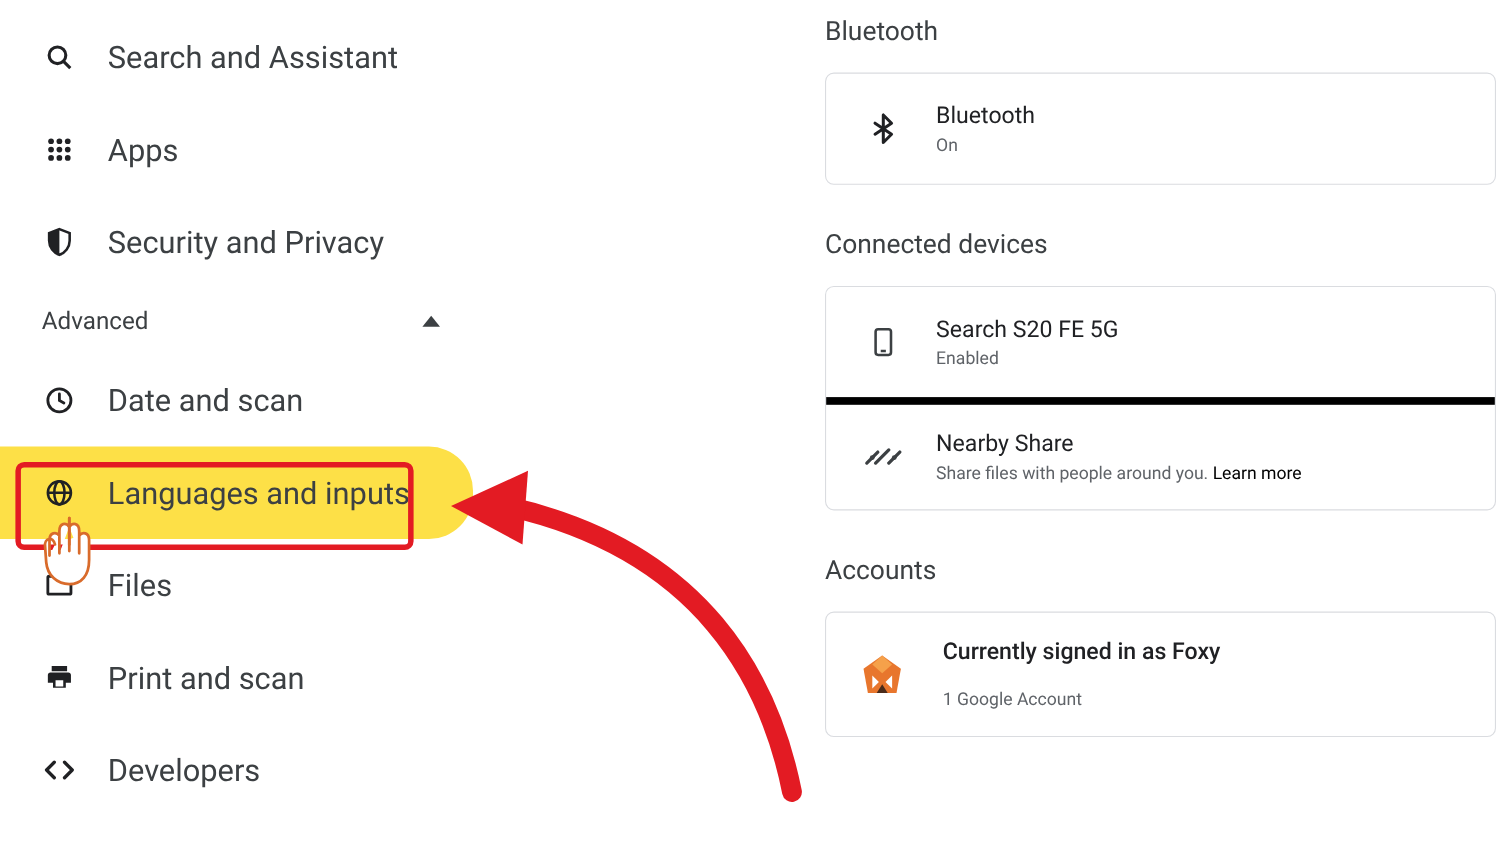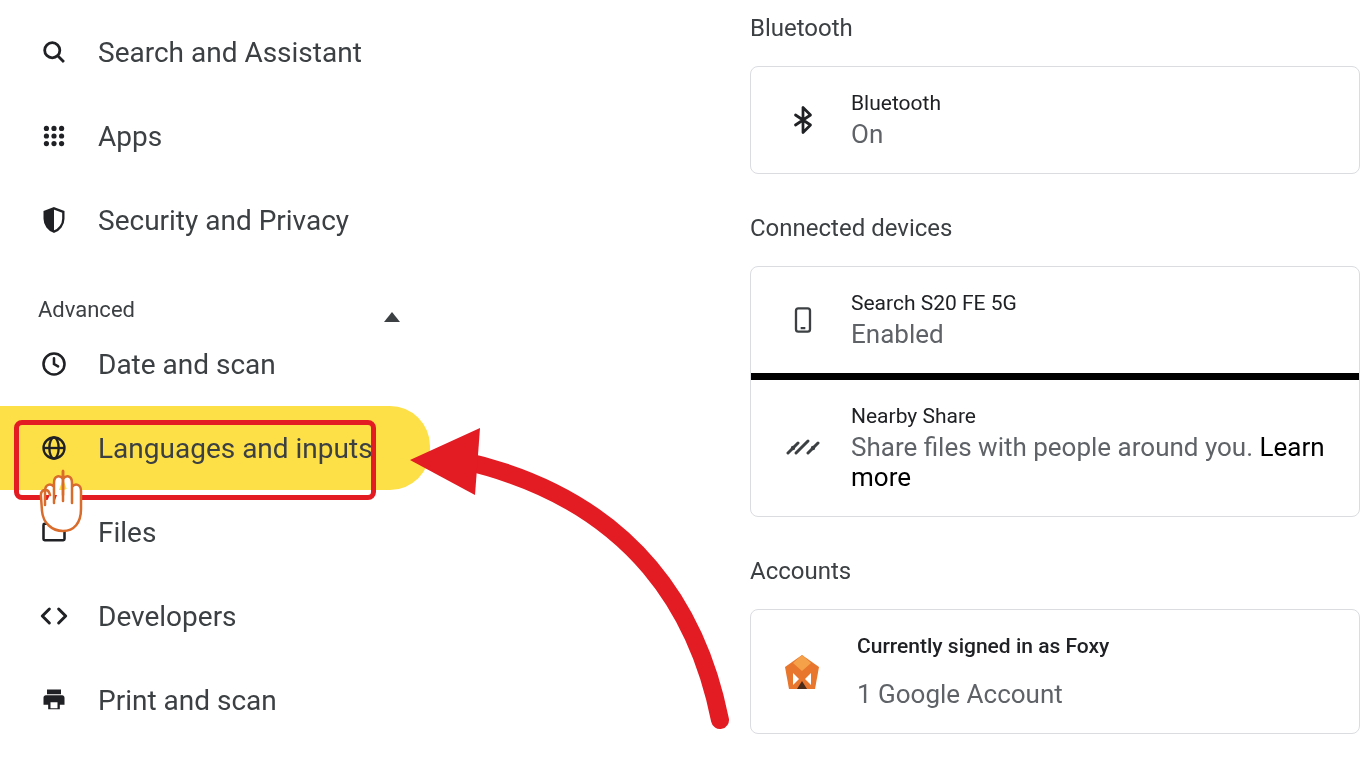--- a/index.html
+++ b/index.html
@@ -37,21 +37,21 @@
     flex-shrink: 0;
   }
   .nav-item .label {
     margin-left: 28px;
     font-size: 28px;
     color: #3c4043;
     font-weight: 400;
   }
   .section-header {
     display: flex;
-    align-items: flex-end;
+    align-items: center;
     justify-content: space-between;
     height: 60px;
     padding-left: 38px;
     padding-right: 60px;
     cursor: pointer;
   }
   .section-header .label {
     font-size: 22px;
     color: #3c4043;
   }
@@ -135,21 +135,21 @@
     display: flex;
     flex-direction: column;
     gap: 4px;
   }
   .card-row .row-title {
     font-size: 21px;
     color: #202124;
     font-weight: 400;
   }
   .card-row .row-sub {
-    font-size: 26px;
+    font-size: 16px;
     color: #5f6368;
   }
   .link { color: #000000; cursor: pointer; }
   .avatar {
     width: 42px;
     height: 42px;
     flex-shrink: 0;
     display: flex;
     align-items: center;
     justify-content: center;
@@ -228,35 +228,35 @@
     <span class="icon">
       <svg width="28" height="28" viewBox="0 0 24 24" fill="none" stroke="#202124" stroke-width="2.2">
           <path d="M3 6 a1 1 0 0 1 1-1 h5 l2 2 h9 a1 1 0 0 1 1 1 v10 a1 1 0 0 1 -1 1 H4 a1 1 0 0 1 -1 -1 Z"></path>
         </svg>
     </span>
     <span class="label">Files</span>
   </div>
 
   <div class="nav-item">
     <span class="icon">
+      <svg width="28" height="28" viewBox="0 0 24 24" fill="#202124">
+          <path d="M18 3H6v4h12V3zm1 5H5c-1.1 0-2 .9-2 2v6h4v4h10v-4h4v-6c0-1.1-.9-2-2-2zm-4 11H9v-5h6v5z"></path>
+        </svg>
+    </span>
+    <span class="label">Print and scan</span>
+  </div>
+
+  <div class="nav-item">
+    <span class="icon">
       <svg width="30" height="28" viewBox="0 0 24 24" fill="none" stroke="#202124" stroke-width="2.6" stroke-linecap="round" stroke-linejoin="round">
           <polyline points="8 6 2 12 8 18"></polyline>
           <polyline points="16 6 22 12 16 18"></polyline>
         </svg>
     </span>
     <span class="label">Developers</span>
-  </div>
-
-  <div class="nav-item">
-    <span class="icon">
-      <svg width="28" height="28" viewBox="0 0 24 24" fill="#202124">
-          <path d="M18 3H6v4h12V3zm1 5H5c-1.1 0-2 .9-2 2v6h4v4h10v-4h4v-6c0-1.1-.9-2-2-2zm-4 11H9v-5h6v5z"></path>
-        </svg>
-    </span>
-    <span class="label">Print and scan</span>
   </div>
 
 </div>
 
 <div class="red-box"></div>
 
 <svg class="cursor-hand" width="70" height="80" viewBox="0 0 70 80">
   <path d="M35 6 L35 36 M35 14 C32 10 26 10 26 18 L26 38 M26 22 C23 18 17 19 17 26 L17 40 M35 14 C38 10 44 10 44 18 L44 38 M44 22 C47 18 53 19 53 26 L53 44 C53 58 46 66 35 66 C24 66 15 58 14 46 L13 32 C12 24 20 22 22 30" fill="#fff" stroke="#d96b2b" stroke-width="2.5" stroke-linecap="round" stroke-linejoin="round"></path>
   <path d="M35 6 L35 30" stroke="#d96b2b" stroke-width="2.5" stroke-linecap="round"></path>
 </svg>

